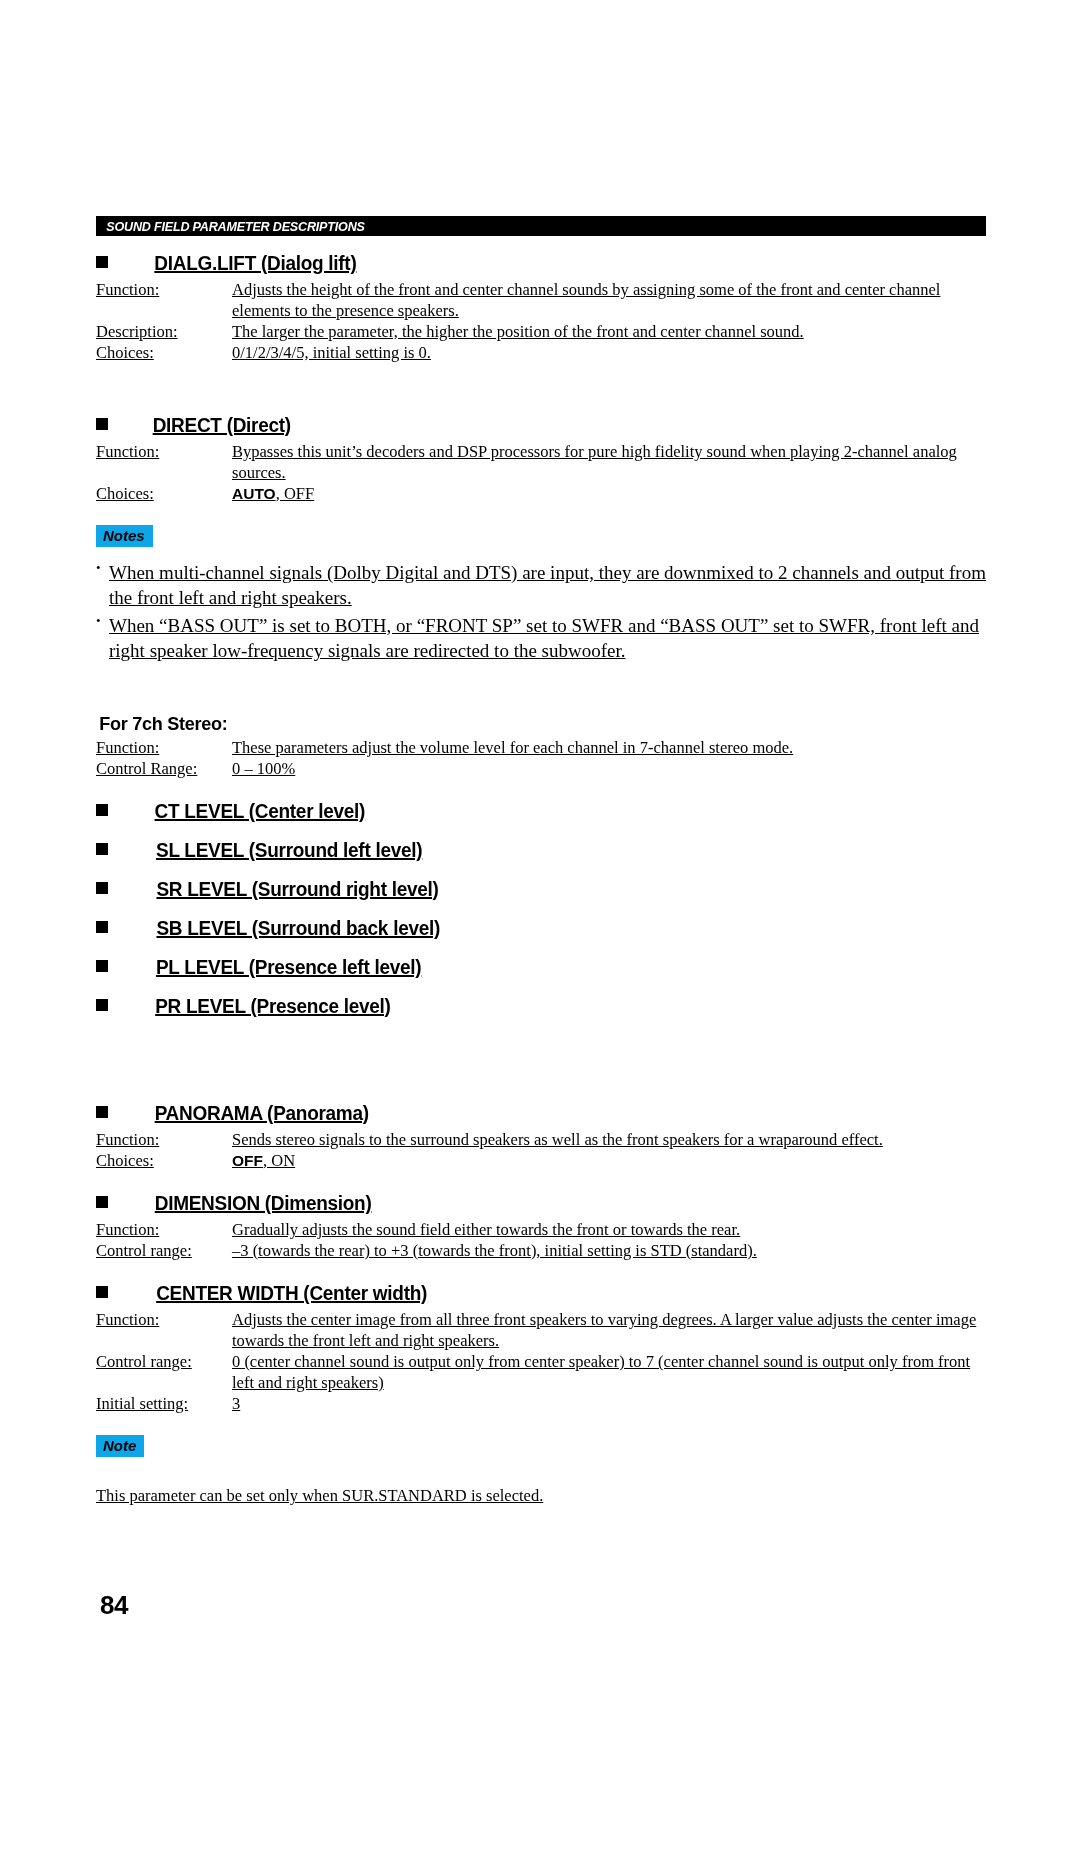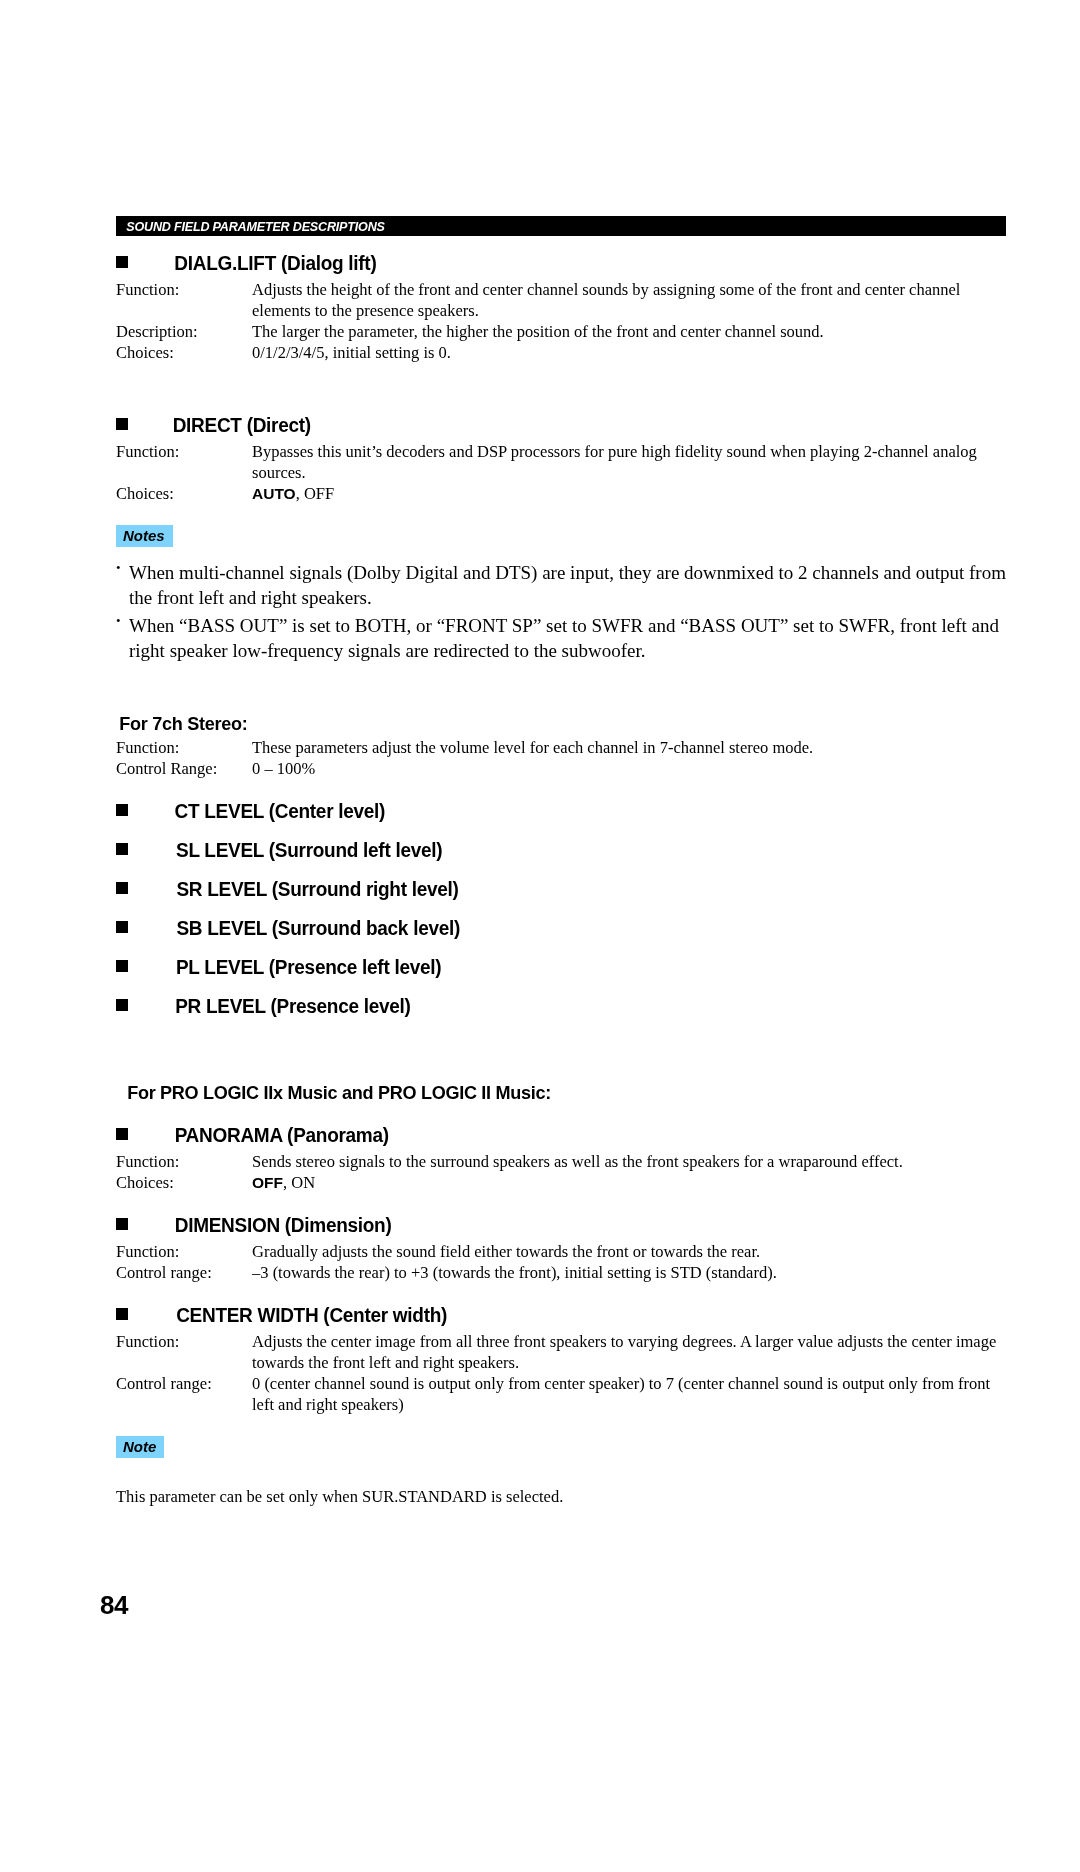--- a/index.html
+++ b/index.html
@@ -20,23 +20,24 @@
     position: absolute;
     left: 0;
     top: 0;
     width: 1080px;
     height: 1872px;
     background: #fff;
   }
 
   .content {
     position: absolute;
-    left: 116px;
+    left: 96px;
     top: 216px;
     width: 890px;
+    text-decoration: underline;
   }
 
   
   .header-bar {
     background: #000000;
     color: #ffffff;
     height: 20px;
     width: 890px;
     display: flex;
     align-items: center;
@@ -114,21 +115,21 @@
   .deftable td.value b {
     font-family: "Liberation Sans", sans-serif;
     font-size: 15.5px;
     font-weight: bold;
     text-align: center;
   }
 
   
   .note-badge {
     display: inline-block;
-    background: #7dd3fc;
+    background: #0ea5e9;
     font-family: "Liberation Sans", sans-serif;
     font-style: italic;
     font-weight: bold;
     font-size: 15px;
     padding: 3px 8px 3px 7px;
     line-height: 1.1;
   }
   .note-wrap { margin-top: 20px; }
 
   ul.notes {
@@ -294,23 +295,20 @@
           <div class="param-head">
             <span class="sq"></span>
             <span class="htxt">PR LEVEL (Presence level)</span>
           </div>
         </div>
       </div>
     </div>
 
     <div class="spacer-lg"></div>
 
-    <div class="section-head">
-      <span>For PRO LOGIC IIx Music and PRO LOGIC II Music:</span>
-    </div>
 
     <div class="spacer-sm"></div>
 
     <div>
       <div class="param-head">
         <span class="sq"></span>
         <span class="htxt">PANORAMA (Panorama)</span>
       </div>
       <table class="deftable">
         <tbody>
@@ -356,20 +354,24 @@
       </div>
       <table class="deftable">
         <tbody>
             <tr>
           <td class="label">Function:</td>
           <td class="value">Adjusts the center image from all three front speakers to varying degrees. A larger value adjusts the center image towards the front left and right speakers.</td>
         </tr>
         <tr>
           <td class="label">Control range:</td>
           <td class="value">0 (center channel sound is output only from center speaker) to 7 (center channel sound is output only from front left and right speakers)</td>
+        </tr>
+        <tr>
+          <td class="label">Initial setting:</td>
+          <td class="value">3</td>
         </tr>
       </tbody>
         </table>
 
       <div class="note-wrap">
         <span class="note-badge">Note</span>
         <div class="note-text">This parameter can be set only when SUR.STANDARD is selected.</div>
       </div>
     </div>
 

